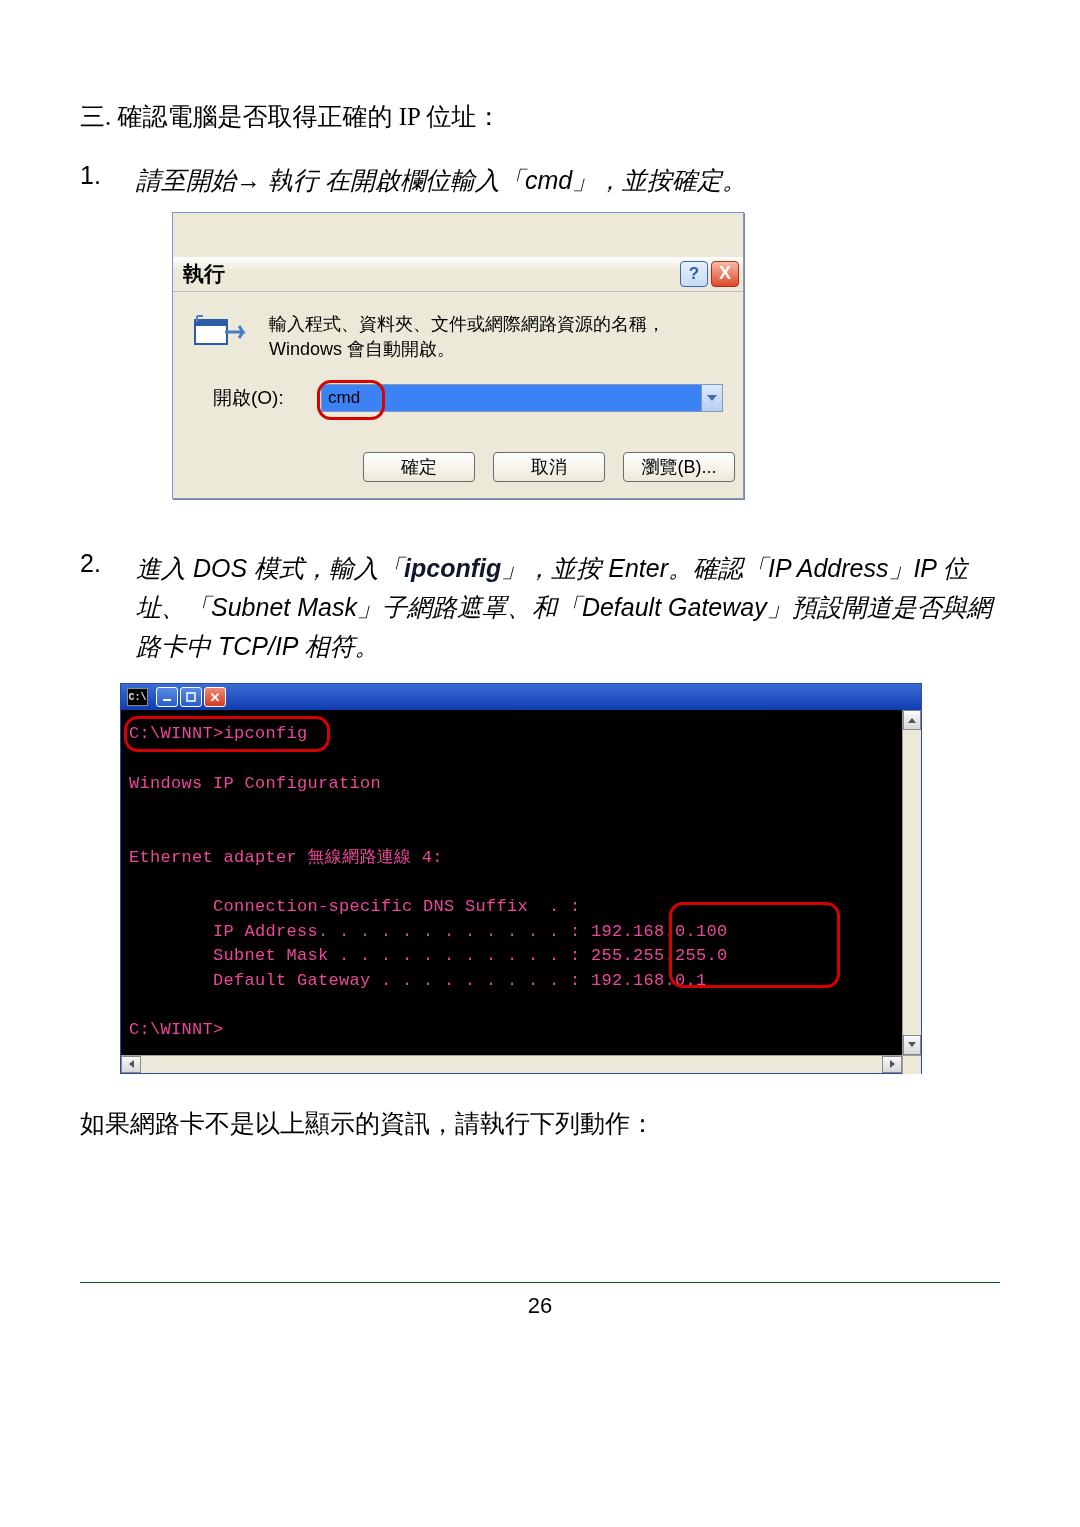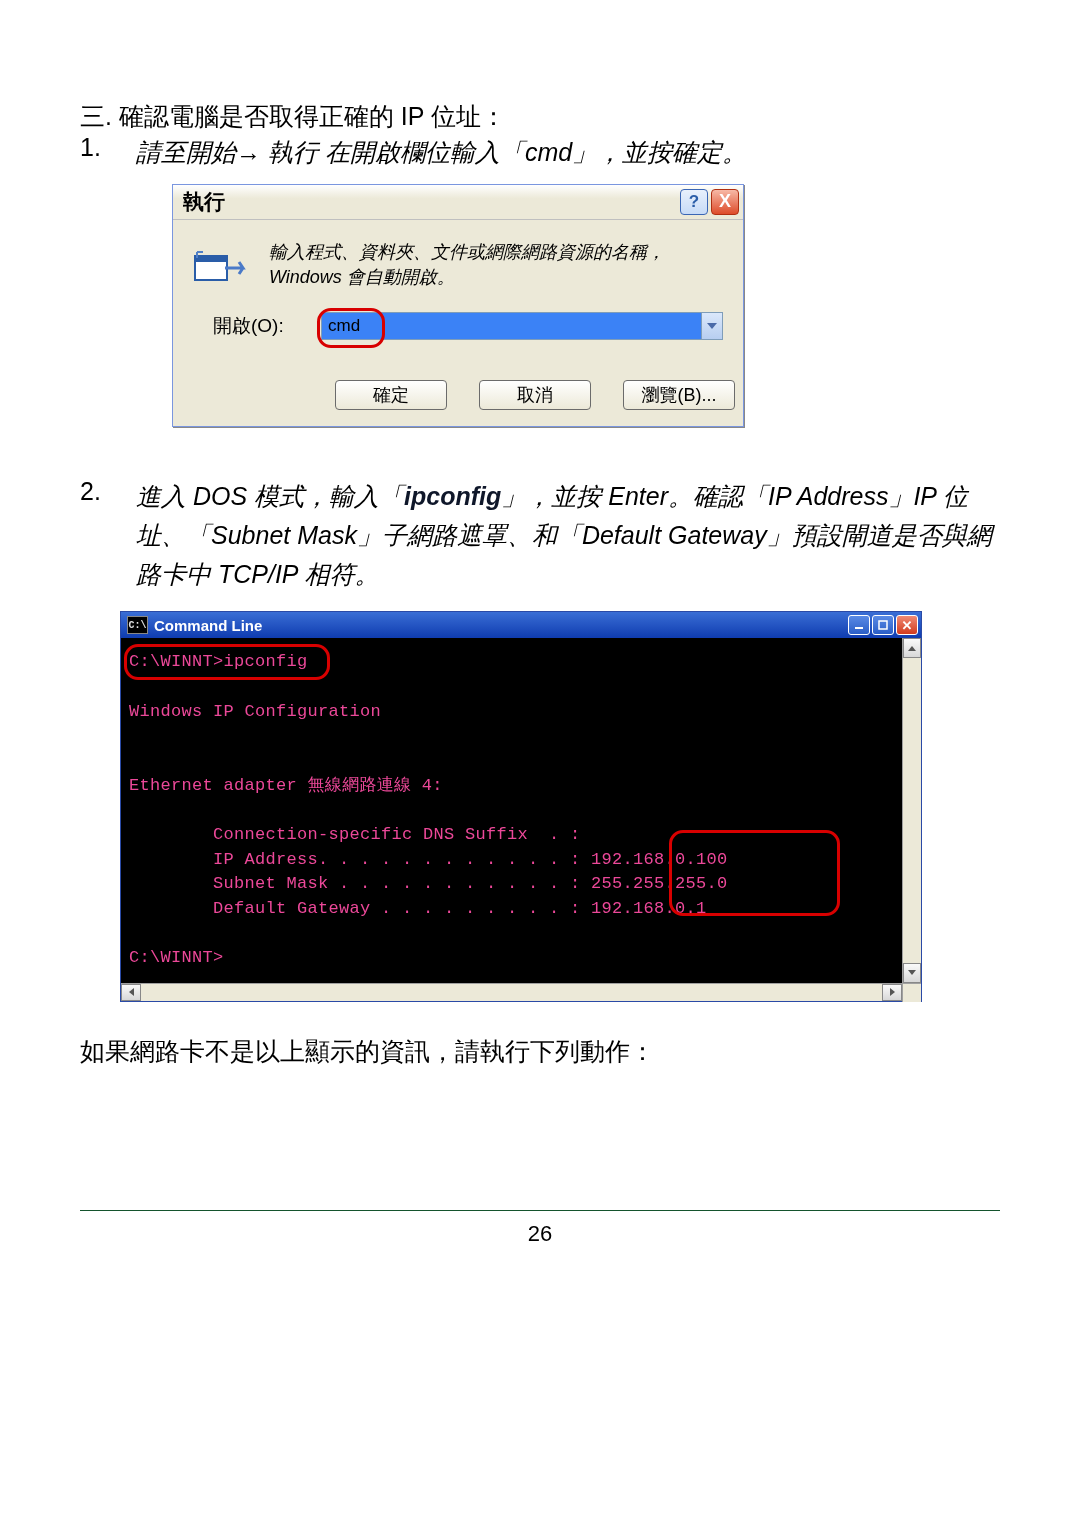--- a/index.html
+++ b/index.html
@@ -7,20 +7,22 @@
     padding: 0;
     background: #fff;
     font-family: "Microsoft JhengHei", "PMingLiU", sans-serif;
     width: 1080px;
   }
   .page {
     padding: 100px 80px 40px 80px;
   }
   .heading {
     font-size: 25px;
+    margin-bottom: 28px;
+    font-family: Liberation Serif, serif;
   }
   .step-row {
     display: flex;
     font-size: 25px;
     margin-bottom: 12px;
   }
   .step-num {
     width: 56px;
     flex-shrink: 0;
   }
@@ -42,20 +44,21 @@
     box-shadow: 1px 1px 0 #888;
     font-family: "PMingLiU", sans-serif;
   }
   .run-title {
     display: flex;
     align-items: center;
     height: 34px;
     background: linear-gradient(#fff, #ece9d8 40%);
     border-bottom: 1px solid #bfbfbf;
     padding: 0 4px 0 10px;
+    margin-top: 44px;
   }
   .run-title-text {
     font-size: 21px;
     font-weight: bold;
     flex: 1;
   }
   .run-title-btn {
     width: 26px;
     height: 24px;
     margin-left: 3px;
@@ -76,24 +79,23 @@
     background: linear-gradient(#f7b9a6, #dd4b2a);
     border-color: #b02f12;
     color: #fff;
     font-size: 18px;
   }
   .run-body {
     padding: 20px 20px 8px 20px;
   }
   .run-desc-row {
     display: flex;
-    align-items: flex-end;
+    align-items: flex-start;
     gap: 22px;
     margin-bottom: 22px;
-    font-style: italic;
   }
   .run-icon {
     width: 54px;
     height: 40px;
     margin-top: 2px;
     flex-shrink: 0;
   }
   .run-desc {
     font-size: 18px;
     line-height: 1.4;
@@ -143,21 +145,21 @@
     background: linear-gradient(#dbe8fb, #b7cef0);
     border-left: 1px solid #7f9db9;
     display: flex;
     align-items: center;
     justify-content: center;
   }
   .combo-btn svg { display: block; }
   .run-btn-row {
     display: flex;
     justify-content: flex-end;
-    gap: 32px;
+    gap: 18px;
     padding: 0 8px 16px 0;
   }
   .xp-btn {
     width: 110px;
     height: 28px;
     border: 1px solid #6b6b6b;
     border-radius: 4px;
     background: linear-gradient(#fff, #ece9d8);
     font-size: 18px;
     display: flex;
@@ -356,21 +358,20 @@
   <div class="step-row">
     <div class="step-num">2.</div>
     <div class="step-text">
       <span>進入 DOS 模式，輸入「</span><span class="ipcfg-bold">ipconfig</span><span>」，並按 Enter。確認「IP Address」IP 位址、「Subnet Mask」子網路遮罩、和「Default Gateway」預設閘道是否與網路卡中 TCP/IP 相符。</span>
     </div>
   </div>
 
   <div class="cmd-window">
     <div class="cmd-title">
       <div class="cmd-c-icon">C:\</div>
-      <div class="cmd-title-text">Command Line</div>
       <div class="cmd-win-btn min-btn">
         <svg width="10" height="10">
             <rect x="1" y="7" width="8" height="2" fill="#fff"></rect>
           </svg>
       </div>
       <div class="cmd-win-btn max-btn">
         <svg width="10" height="10">
             <rect x="1" y="1" width="8" height="8" fill="none" stroke="#fff" stroke-width="1.5"></rect>
           </svg>
       </div>

